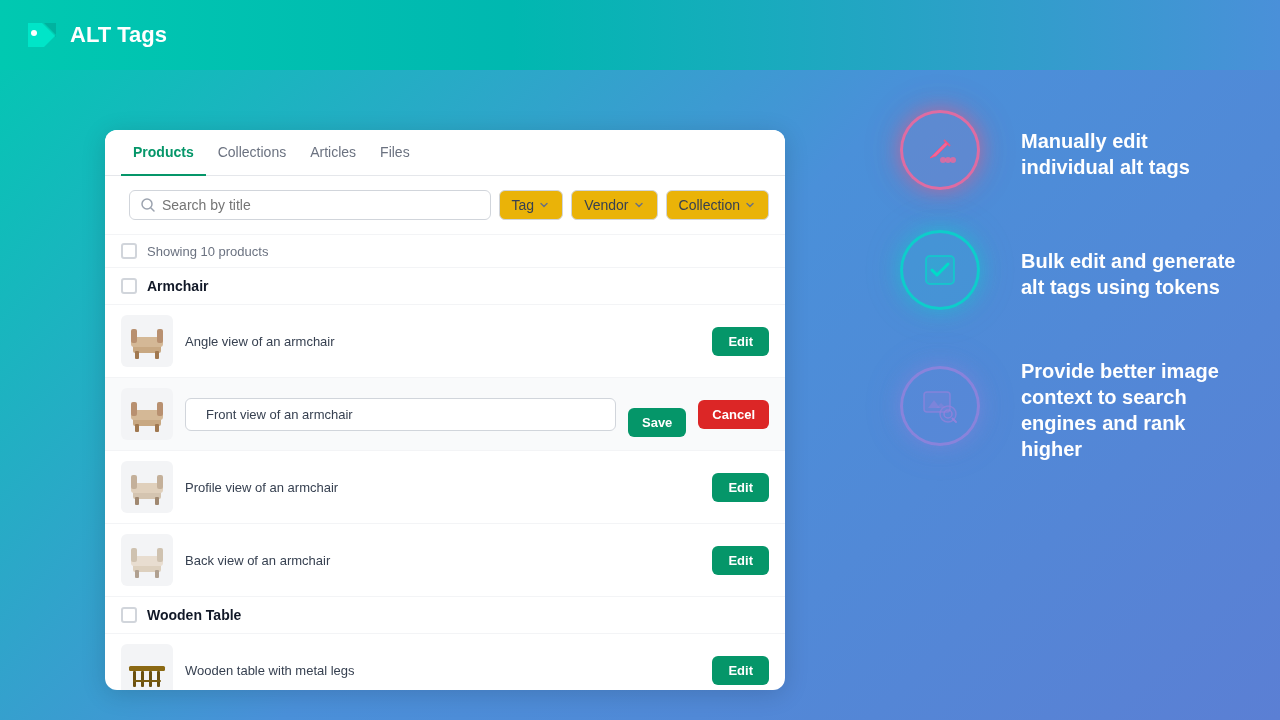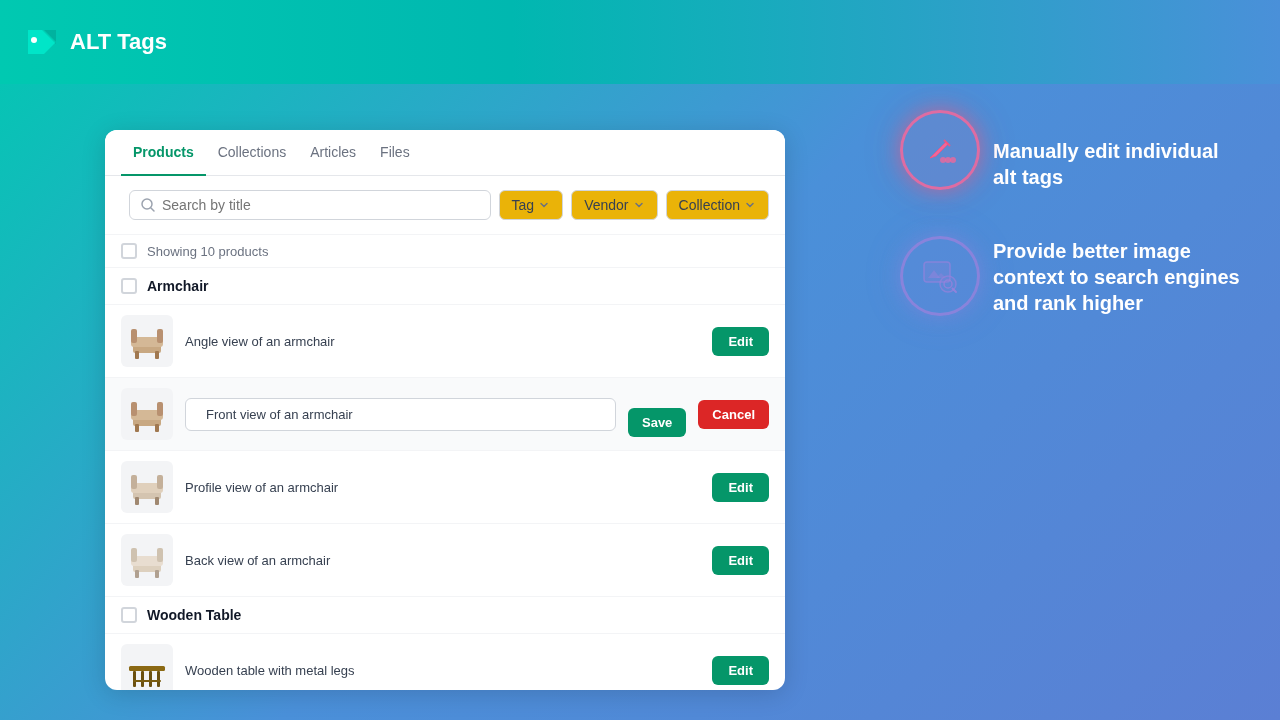--- a/index.html
+++ b/index.html
@@ -9,21 +9,21 @@
       overflow: hidden;
       font-family: -apple-system, BlinkMacSystemFont, 'Segoe UI', sans-serif;
       background: linear-gradient(135deg, #00c9b1 0%, #4a90d9 50%, #5b7fd4 100%);
       position: relative;
     }
 
     
     .header {
       position: absolute;
       top: 0; left: 0; right: 0;
-      height: 84px;
+      height: 70px;
       background: linear-gradient(90deg, #00c9b1 0%, #00b8b0 40%, #4a90d9 100%);
       display: flex;
       align-items: center;
       padding: 0 24px;
       z-index: 10;
     }
     .header-logo {
       display: flex;
       align-items: center;
       gap: 10px;
@@ -235,22 +235,22 @@
       right: 0;
       top: 80px;
       width: 420px;
       padding: 30px 40px;
       display: flex;
       flex-direction: column;
       gap: 40px;
     }
     .feature-item {
       display: flex;
-      align-items: flex-end;
-      gap: 13px;
+      align-items: center;
+      gap: 41px;
     }
     .feature-icon-wrap {
       width: 80px;
       height: 80px;
       border-radius: 50%;
       flex-shrink: 0;
       display: flex;
       align-items: center;
       justify-content: center;
       position: relative;
@@ -443,20 +443,29 @@
         <path d="M10 28 L14 24 L26 12 L28 14 L16 26 L10 28Z" fill="rgba(255,100,150,0.9)" stroke="rgba(255,80,120,0.8)" stroke-width="1"></path>
         <path d="M24 10 L30 16" stroke="rgba(255,80,120,0.8)" stroke-width="2"></path>
         <circle cx="28" cy="30" r="3" fill="rgba(255,100,150,0.7)"></circle>
         <circle cx="33" cy="30" r="3" fill="rgba(255,100,150,0.7)"></circle>
         <circle cx="23" cy="30" r="3" fill="rgba(255,100,150,0.7)"></circle>
       </svg>
     </div>
     <span class="feature-text">Manually edit individual alt tags</span>
   </div>
 
+  <div class="feature-item">
+    <div class="feature-icon-wrap teal">
+      <svg width="44" height="44" viewBox="0 0 44 44" fill="none">
+        <rect x="8" y="8" width="28" height="28" rx="4" fill="rgba(0,220,200,0.2)" stroke="rgba(0,220,200,0.6)" stroke-width="2"></rect>
+        <path d="M14 22 L19 27 L30 16" stroke="#00dcc8" stroke-width="3" stroke-linecap="round" stroke-linejoin="round"></path>
+      </svg>
+    </div>
+    <span class="feature-text">Bulk edit and generate alt tags using tokens</span>
+  </div>
 
   <div class="feature-item">
     <div class="feature-icon-wrap purple">
       <svg width="44" height="44" viewBox="0 0 44 44" fill="none">
 
         <rect x="6" y="8" width="26" height="20" rx="3" fill="rgba(150,130,220,0.2)" stroke="rgba(150,130,220,0.7)" stroke-width="1.5"></rect>
 
         <path d="M10 24 L16 16 L22 24Z" fill="rgba(150,130,220,0.5)"></path>
         <path d="M18 24 L23 19 L28 24Z" fill="rgba(150,130,220,0.4)"></path>
 

